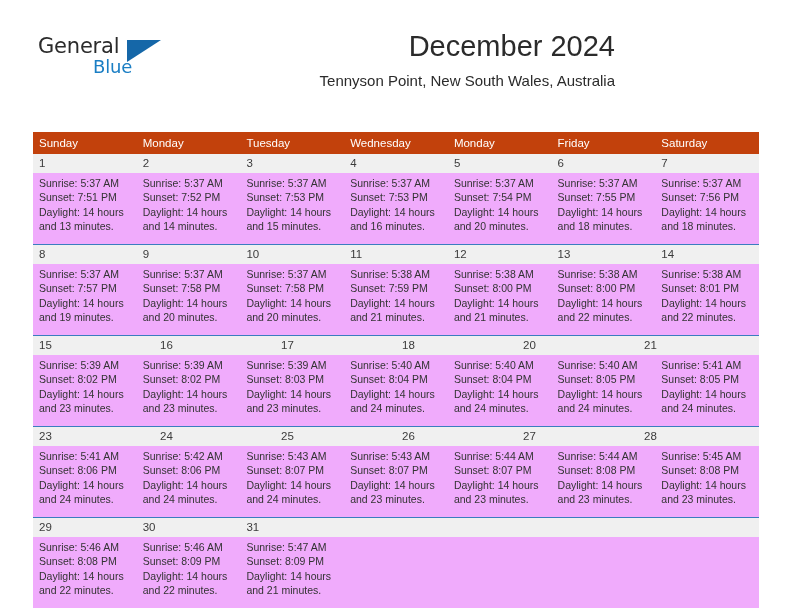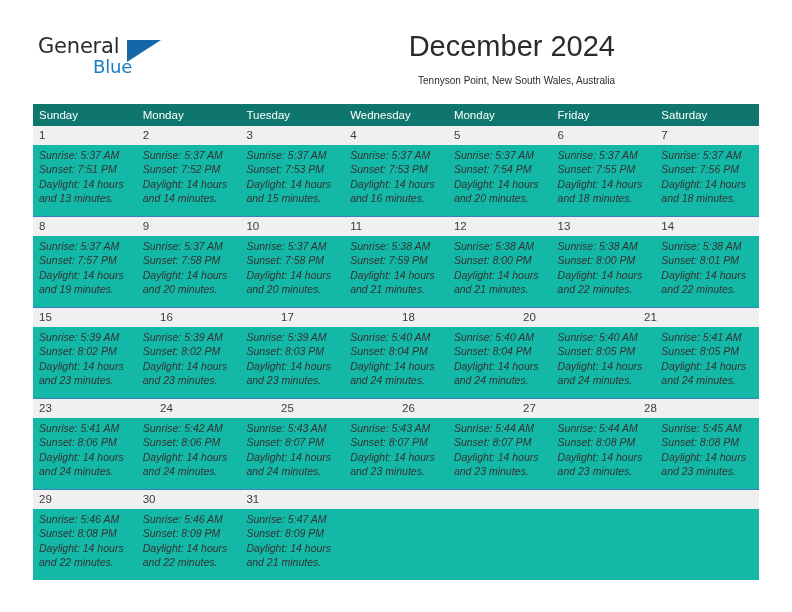--- a/index.html
+++ b/index.html
@@ -69,39 +69,40 @@
     top: 0;
     text-align: right;
   }
   .cal-title {
     font-size: 29px;
     color: #2b2b2b;
     line-height: 36px;
     white-space: nowrap;
   }
   .cal-subtitle {
-    font-size: 10px;
+    font-size: 15px;
     color: #2b2b2b;
     line-height: 22px;
     margin-top: 6px;
     white-space: nowrap;
     margin-left: 12px;
   }
 
   
   .calendar {
     position: absolute;
     left: 33px;
     top: 104px;
     width: 726px;
   }
   .weekdays {
     display: flex;
-    background: #0f766e;
+    background: #c2410c;
     height: 22px;
+    margin-top: 28px;
   }
   .weekday {
     flex: 1 1 0;
     color: #ffffff;
     font-size: 11.5px;
     line-height: 22px;
     padding-left: 6px;
     box-sizing: border-box;
     white-space: nowrap;
     overflow: hidden;
@@ -112,23 +113,22 @@
   .week:first-of-type {
     border-top: none;
   }
   .week-numbers {
     display: flex;
     background: #f0f0f0;
     height: 19px;
   }
   .week-body {
     display: flex;
-    background: #14b8a6;
+    background: #f0abfc;
     height: 71px;
-    font-style: italic;
   }
   .daynum-cell {
     flex: 1 1 0;
     font-size: 11.5px;
     line-height: 19px;
     color: #3b3b3b;
     padding-left: 6px;
     box-sizing: border-box;
   }
   .detail-cell {

